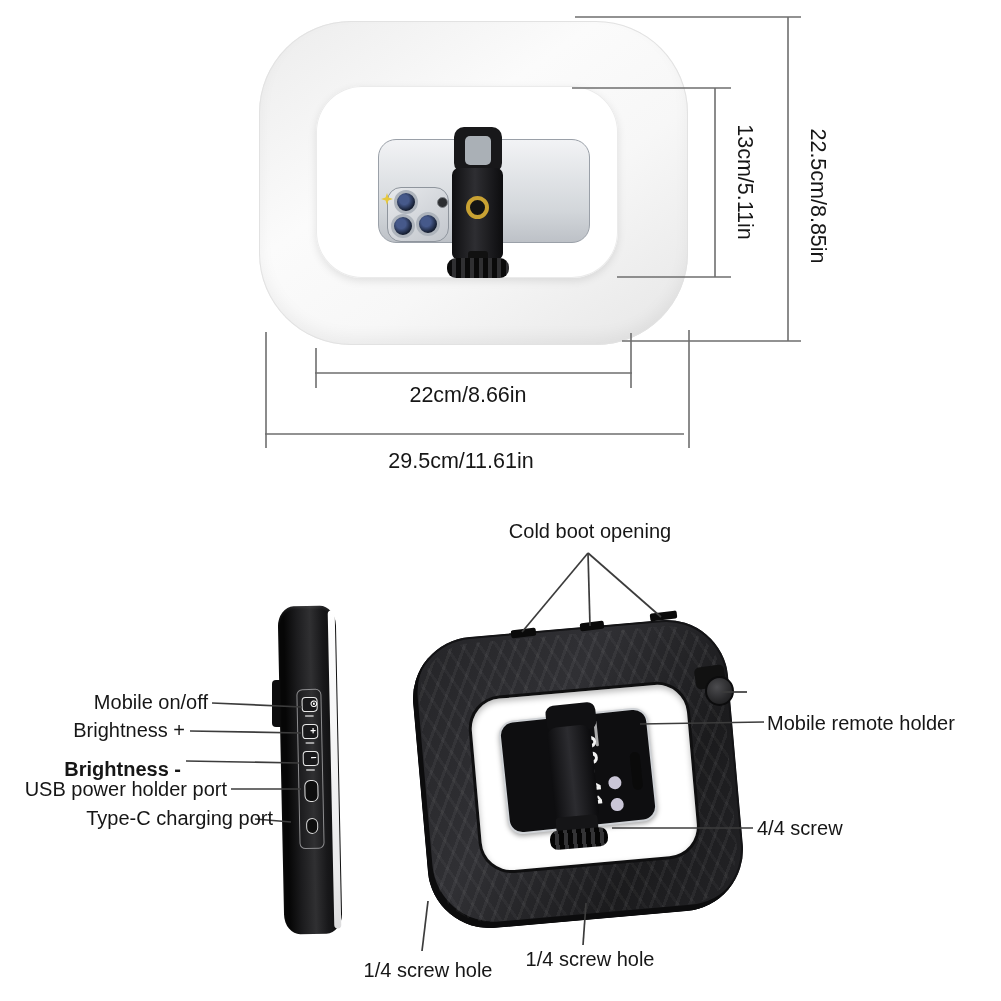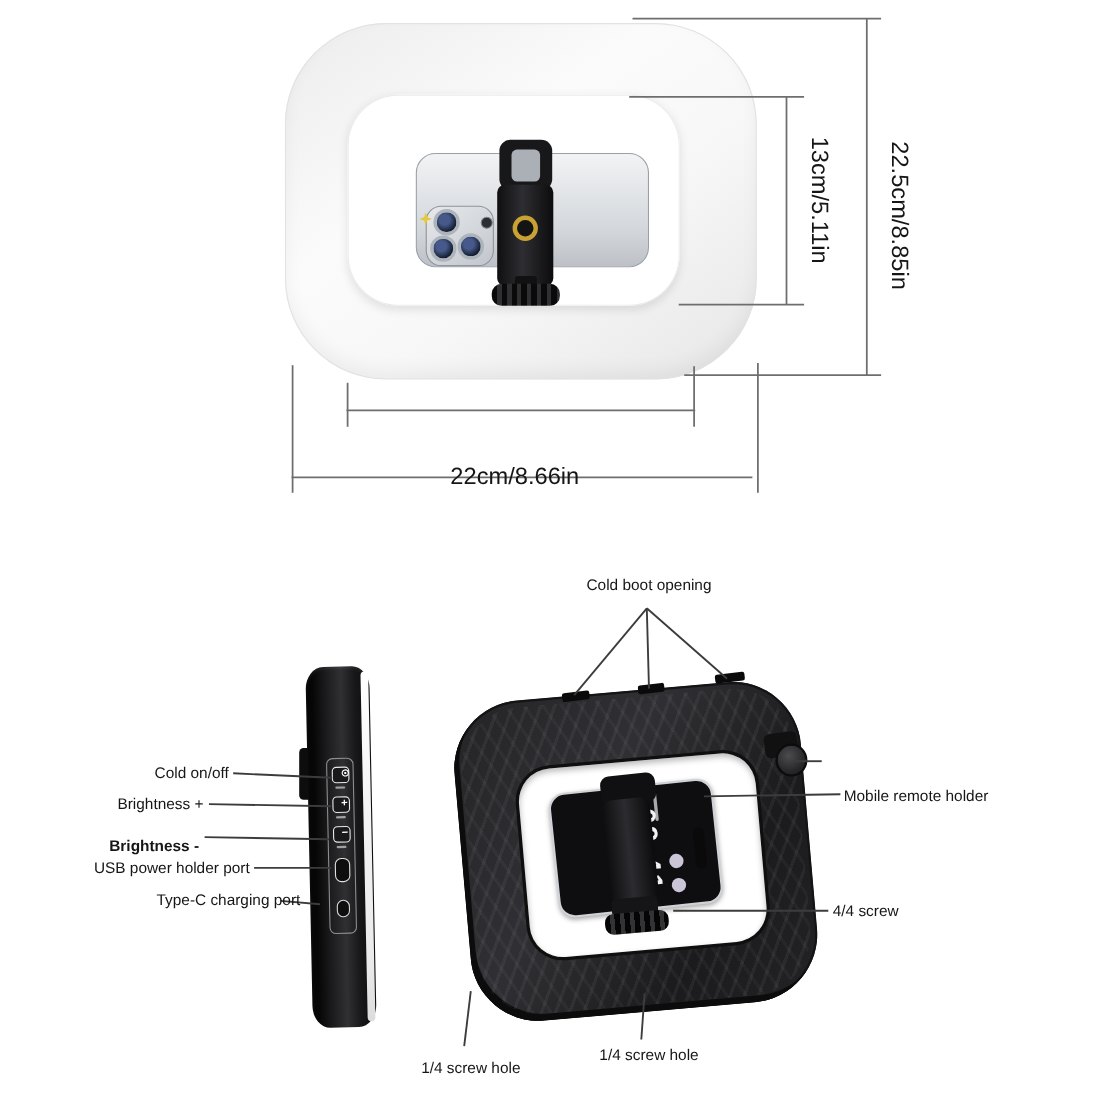--- a/index.html
+++ b/index.html
@@ -16,21 +16,21 @@
   #canvas{
     position:relative;width:1001px;height:1001px;margin:0 auto;
     background:var(--background);overflow:hidden;
     font-family:"Liberation Sans","DejaVu Sans",sans-serif;
     color:var(--text);
   }
   #canvas *{position:absolute;box-sizing:border-box;}
 
   
   .dim{font-size:21.5px;line-height:24px;white-space:nowrap;z-index:30;color:var(--text);}
-  .lbl{font-size:14px;line-height:22px;white-space:nowrap;z-index:30;color:var(--text);}
+  .lbl{font-size:20px;line-height:22px;white-space:nowrap;z-index:30;color:var(--text);}
   .ctr{text-align:center;}
   .rot90{transform:rotate(90deg);transform-origin:left top;}
 
   
   #lines{left:0;top:0;z-index:20;pointer-events:none;}
   .d{stroke:var(--dimension-line);stroke-width:1.6;}
   .l{stroke:var(--leader-line);stroke-width:1.7;}
 
   
   .ring{
@@ -136,21 +136,22 @@
     <div class="spark" style="left:2px;top:53px;"></div>
   </div>
   <div class="clampT-hook">
     <div class="clampT-slot"></div>
   </div>
   <div class="clampT-bar"></div>
   <div class="screwT"></div>
   <div class="ballT-neck"></div>
   <div class="ballT"></div>
 
-  <div class="dim ctr" style="left:348px;top:383px;width:240px;margin-top:38px;">22cm/8.66in</div>
+  <div class="dim ctr" style="left:348px;top:383px;width:240px;">22cm/8.66in</div>
+  <div class="dim ctr" style="left:331px;top:449px;width:260px;">29.5cm/11.61in</div>
   <div class="dim ctr rot90" style="left:757px;top:102px;width:160px;">13cm/5.11in</div>
   <div class="dim ctr rot90" style="left:830px;top:110px;width:172px;">22.5cm/8.85in</div>
 
   <div class="sideClamp"></div>
   <div class="sideWrap">
     <div class="sideBody"></div>
     <div class="sideStrip"></div>
     <div class="panel">
       <div class="btn" style="top:7px;">
           <span>⊙</span>
@@ -162,21 +163,21 @@
           <span>−</span>
         </div>
       <div class="portA"></div>
       <div class="portC"></div>
       <div class="btn-mark" style="left:7px;top:25px;"></div>
       <div class="btn-mark" style="left:7px;top:52px;"></div>
       <div class="btn-mark" style="left:7px;top:79px;"></div>
     </div>
   </div>
 
-  <div class="lbl" style="right:793px;top:691px;">Cold on/off</div>
+  <div class="lbl" style="right:793px;top:691px;">Mobile on/off</div>
   <div class="lbl" style="right:816px;top:719px;margin-left:24px;">Brightness +</div>
   <div class="lbl" style="right:820px;top:758px;font-weight:bold;">Brightness -</div>
   <div class="lbl" style="right:774px;top:778px;">USB power holder port</div>
   <div class="lbl" style="right:728px;top:807px;">Type-C charging port</div>
 
   <div class="frame">
     <div class="opening"></div>
   </div>
   <div class="shoe" style="left:511px;top:629px;width:25px;"></div>
   <div class="shoe" style="left:580px;top:622px;width:24px;"></div>

